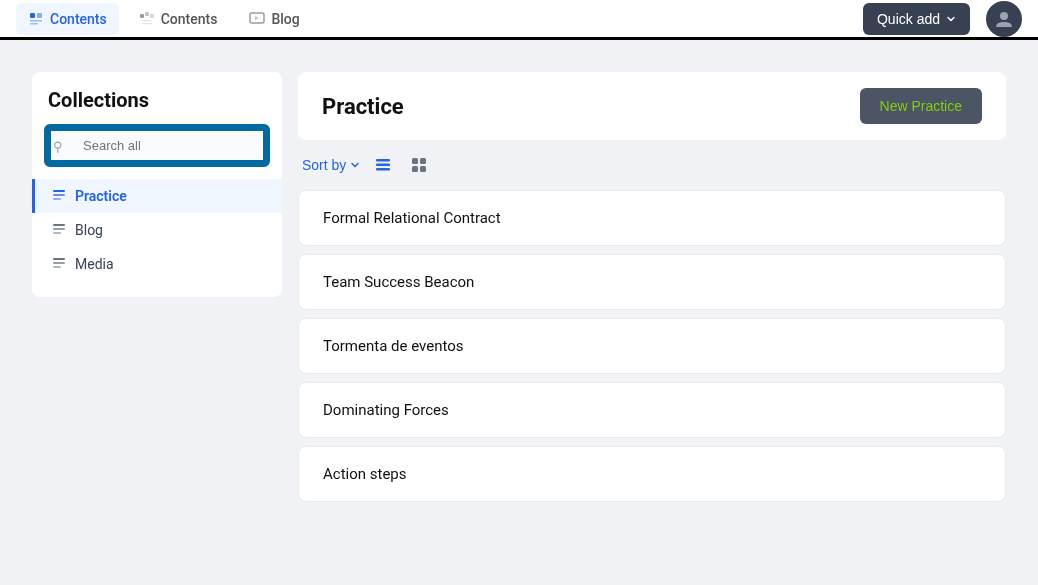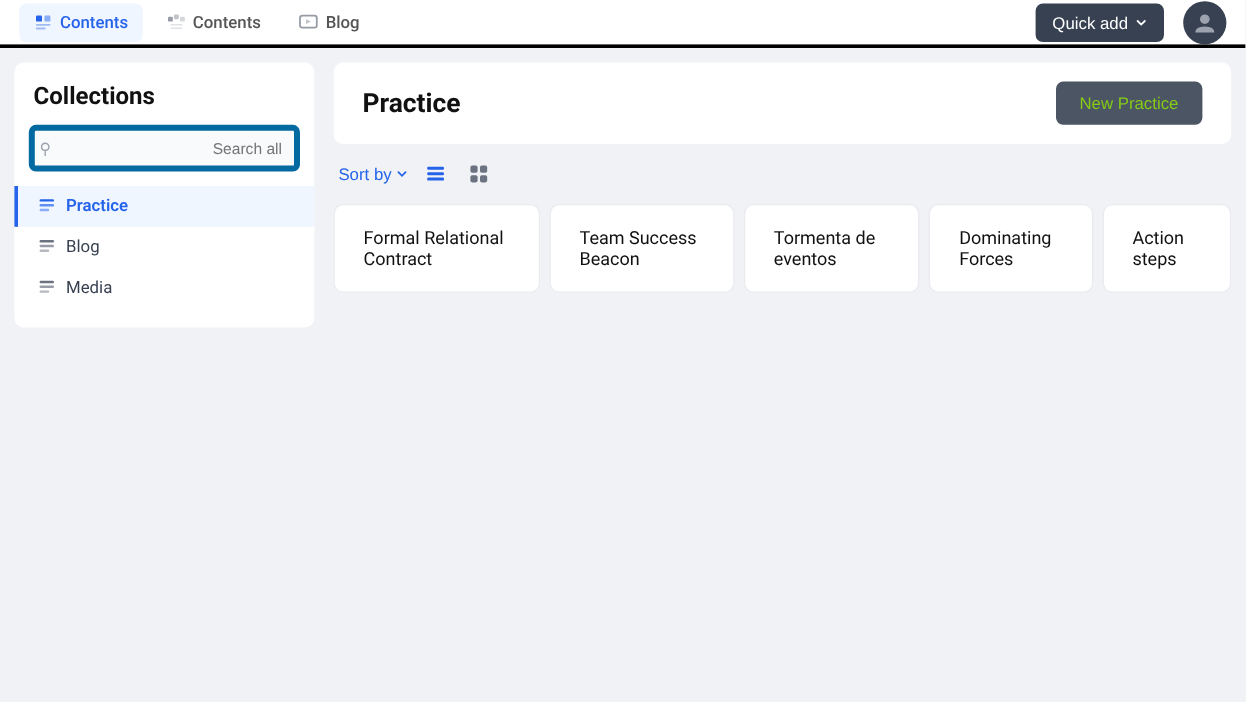--- a/index.html
+++ b/index.html
@@ -73,21 +73,21 @@
       font-size: 18px;
       cursor: pointer;
       margin-left: 8px;
     }
 
     
     .main-layout {
       display: flex;
       height: calc(585px - 56px);
       gap: 0;
-      padding: 12px;
+      padding: 32px;
       gap: 16px;
     }
 
     
     .sidebar {
       width: 250px;
       min-width: 250px;
       background: #fff;
       border-radius: 8px;
       padding: 16px 0;
@@ -99,27 +99,26 @@
       color: #111;
       padding: 0 16px 12px;
     }
     .sidebar-search {
       margin: 0 12px 12px;
       position: relative;
     }
     .sidebar-search input {
       width: 100%;
       padding: 7px 10px 7px 32px;
-      border: 5px solid #0369a1;
+      border: 7px solid #0369a1;
       border-radius: 6px;
       font-size: 13px;
       color: #555;
       outline: none;
       background: #f9fafb;
-      text-align: right;
     }
     .search-icon-inner {
       position: absolute;
       left: 9px;
       top: 50%;
       transform: translateY(-50%);
       color: #9ca3af;
       font-size: 13px;
     }
     .sidebar-items {
@@ -203,20 +202,21 @@
       color: #6b7280;
       padding: 4px;
       border-radius: 4px;
       display: flex;
       align-items: center;
     }
     .view-btn.active { color: #2563eb; }
 
     .items-list {
       display: flex;
+      flex-direction: column;
       gap: 8px;
       overflow-y: auto;
     }
     .list-item {
       background: #fff;
       border-radius: 8px;
       padding: 18px 24px;
       font-size: 15px;
       color: #111;
       cursor: pointer;

